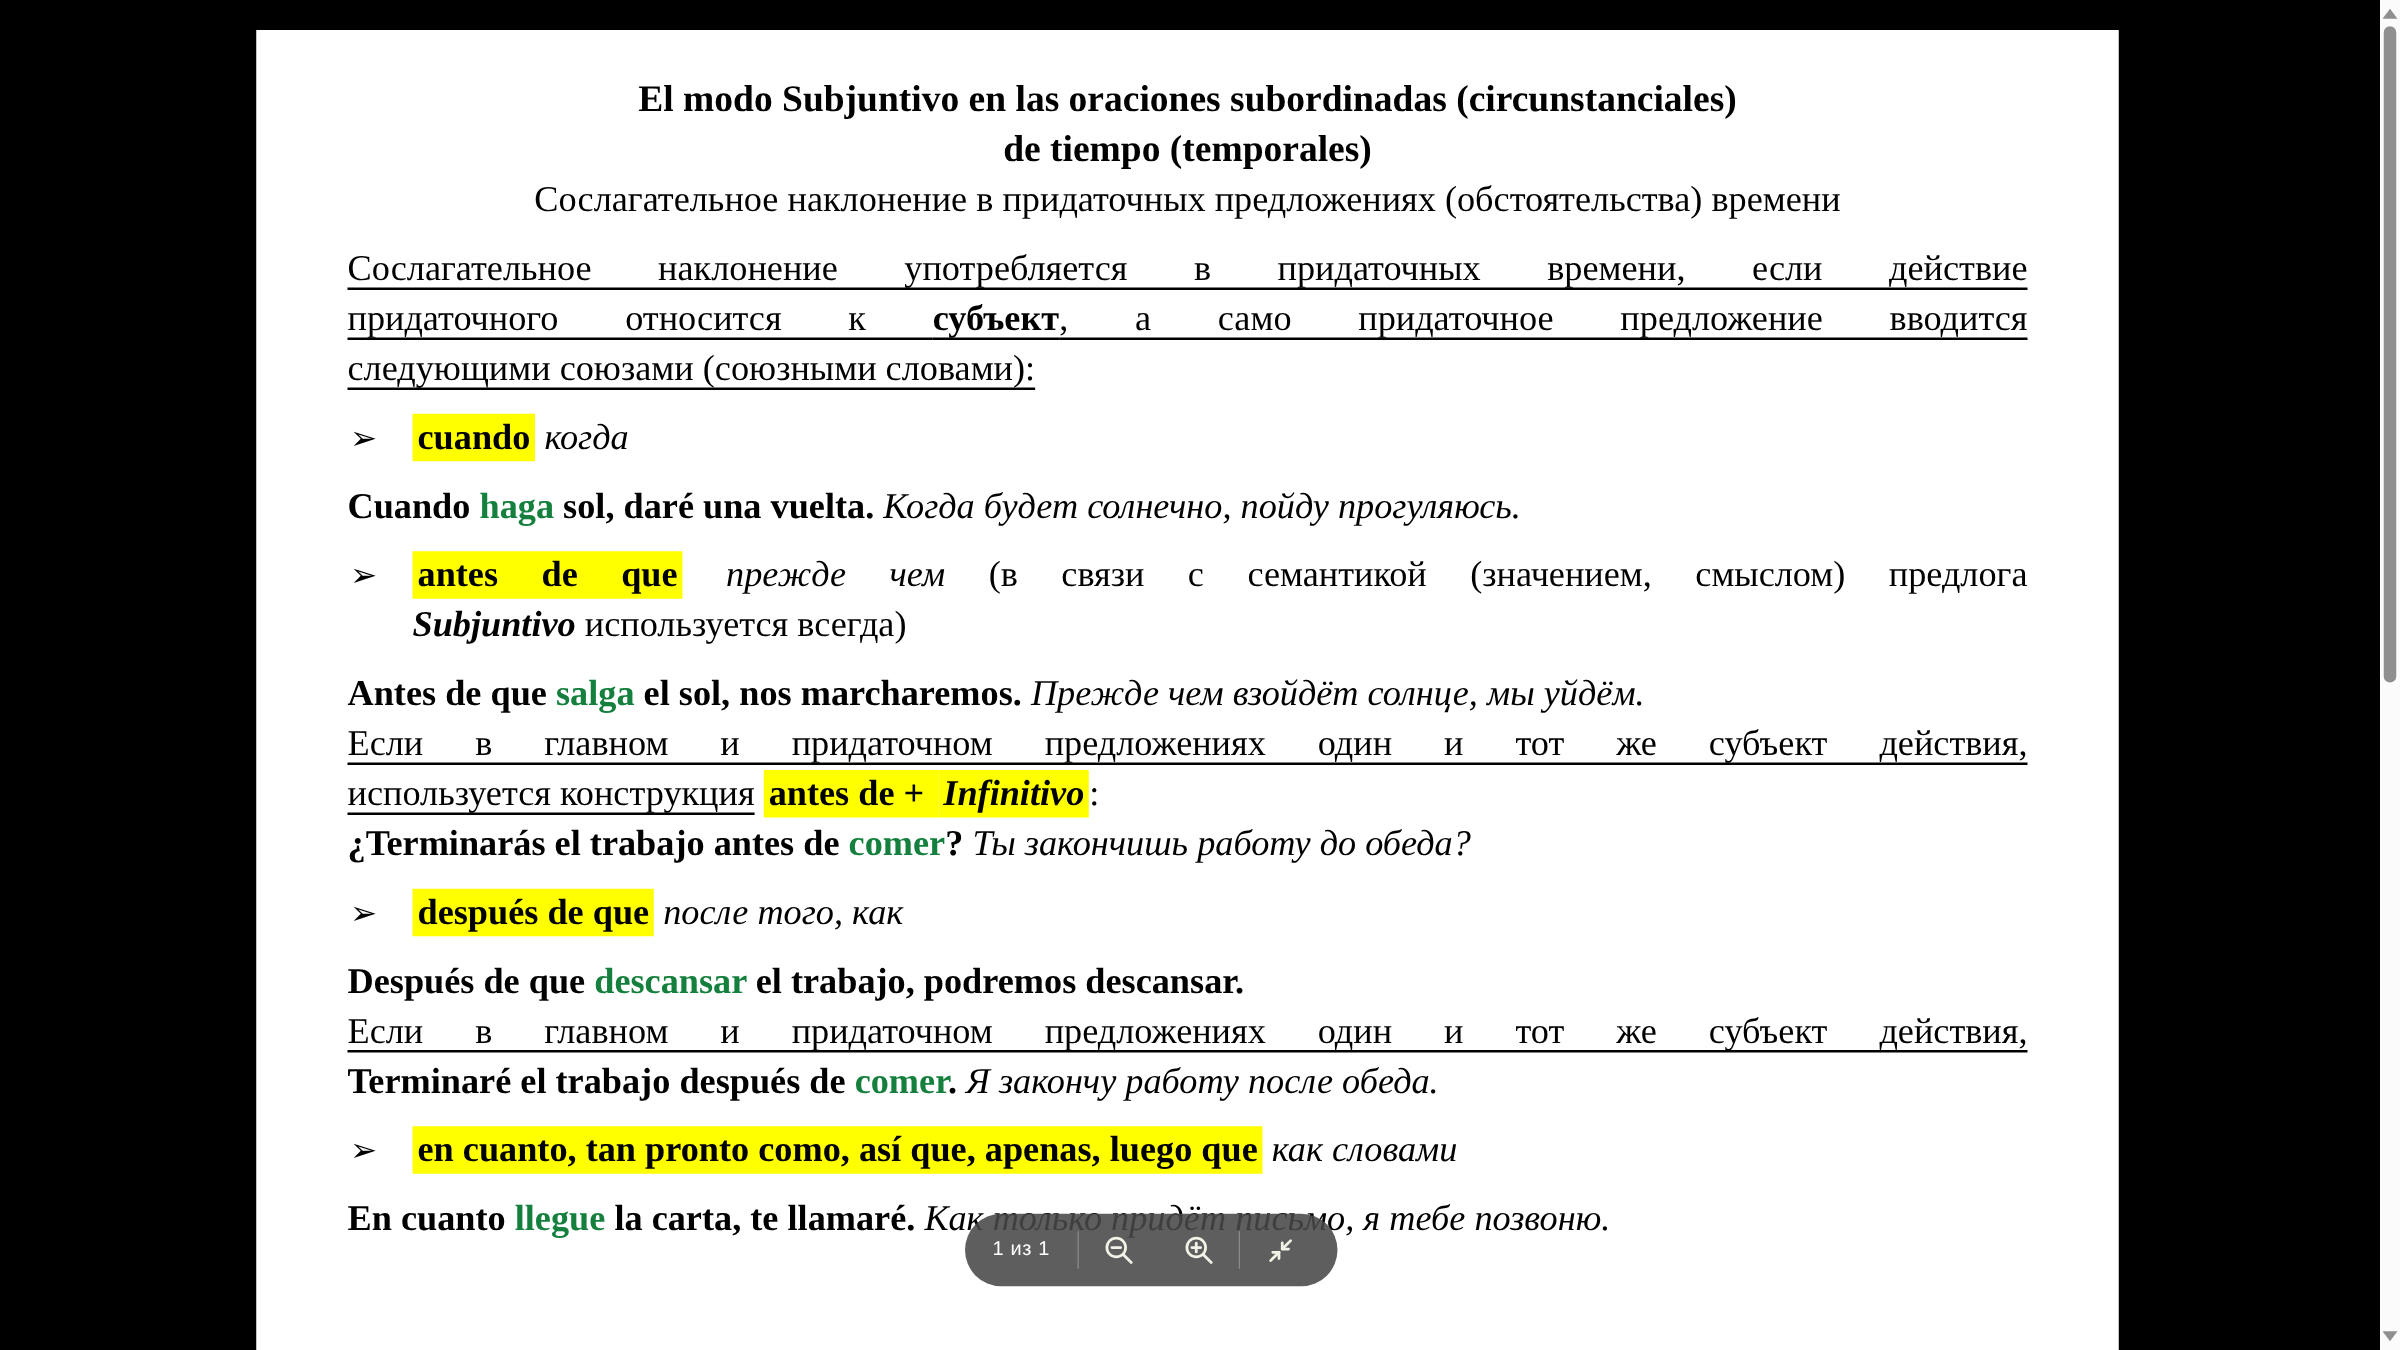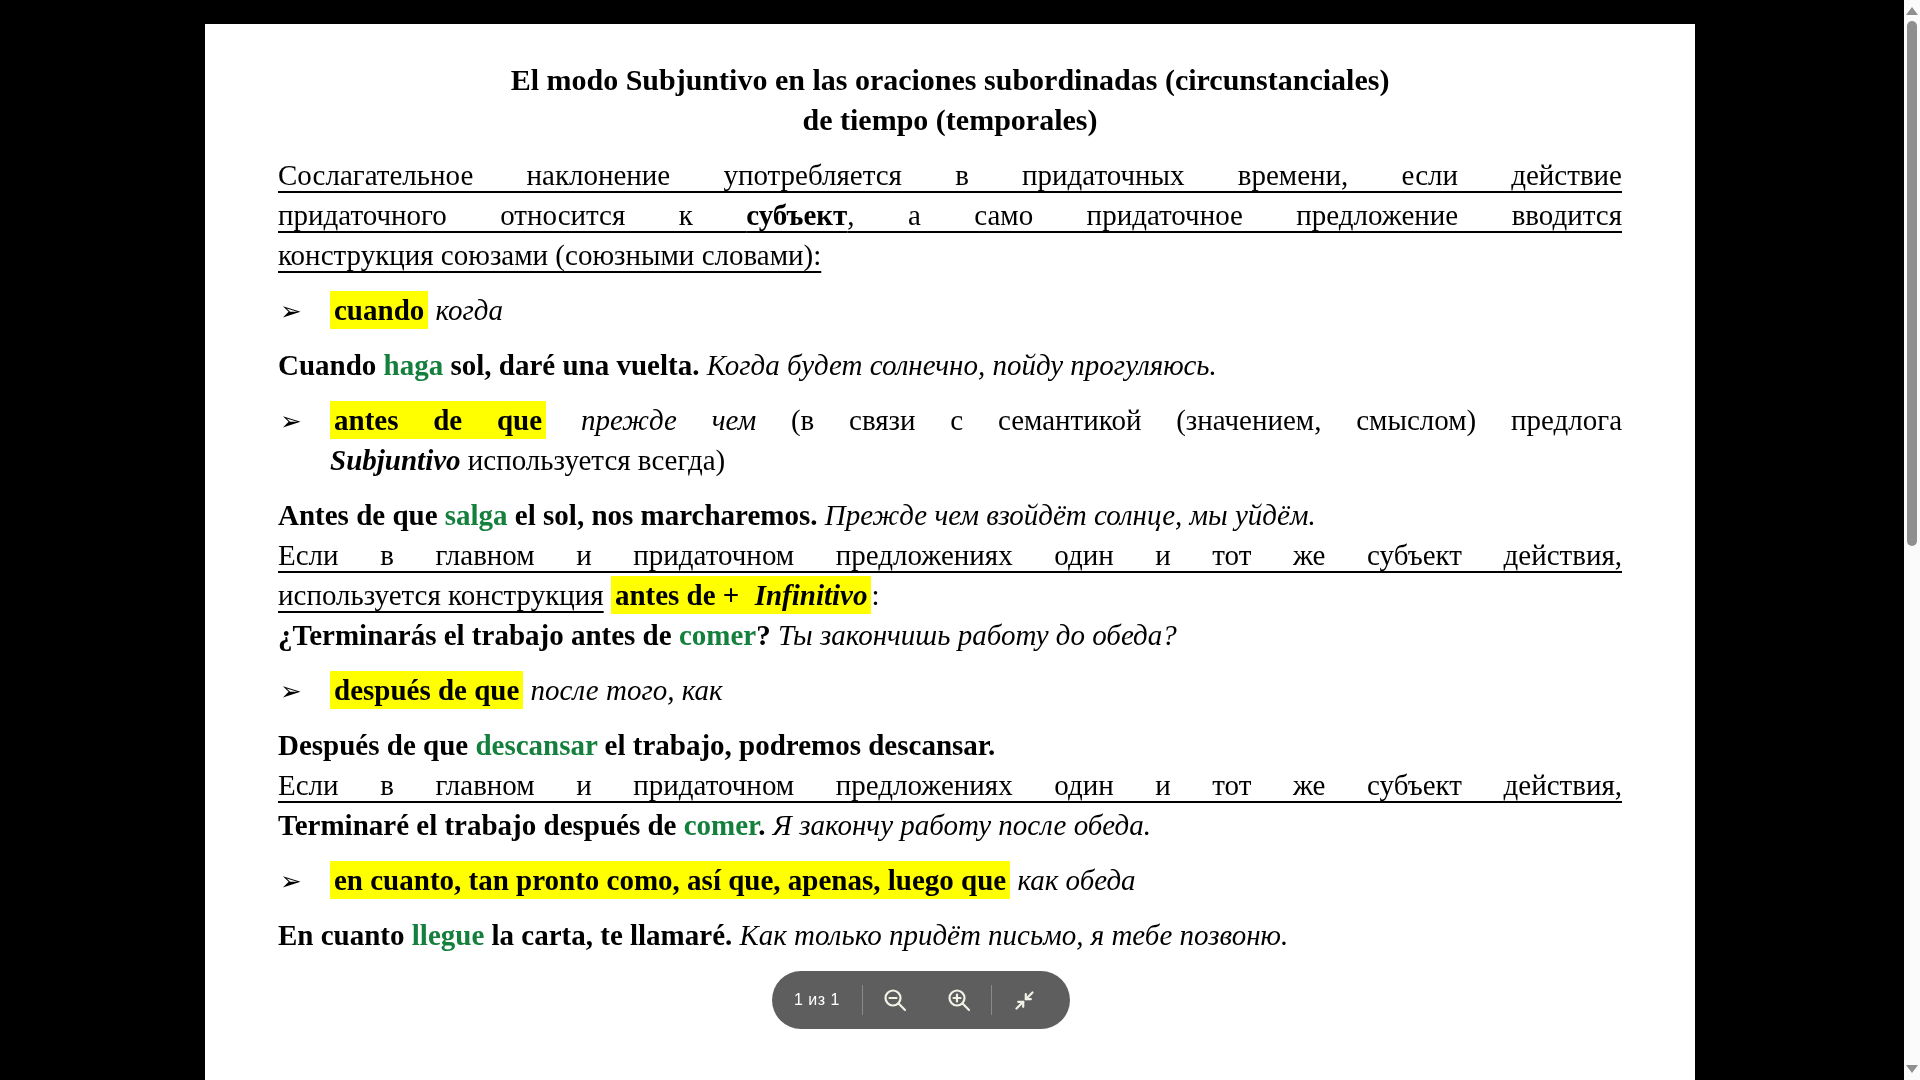--- a/index.html
+++ b/index.html
@@ -43,24 +43,27 @@
 </style>
 </head>
 <body>
 
 <div class="page">
   <div class="doc">
       <div class="title">
         <div class="line"><span class="sb">El modo Subjuntivo en las oraciones subordinadas (circunstanciales)</span></div>
         <div class="line"><span class="sb">de tiempo (temporales)</span></div>
       </div>
+      <div class="subtitle">
+        <div class="line"><span>Сослагательное наклонение в придаточных предложениях (обстоятельства) времени</span></div>
+      </div>
       <div class="textblock">
         <div class="line fj"><span class="su">Сослагательное наклонение употребляется в придаточных времени, если действие</span></div>
         <div class="line fj"><span class="su">придаточного относится к </span><span class="su sb">субъект</span><span class="su">, а само придаточное предложение вводится</span></div>
-        <div class="line"><span class="su">конструкция союзами (союзными словами):</span></div>
+        <div class="line"><span class="su">следующими союзами (союзными словами):</span></div>
       </div>
       <div class="bullet">
         <span class="marker">➢</span>
         <div class="line"><span class="shl sb">cuando</span><span> </span><span class="si">когда</span></div>
       </div>
       <div class="textblock">
         <div class="line"><span class="sb">Cuando </span><span class="sb sr">haga</span><span class="sb"> sol, daré una vuelta. </span><span class="si">Когда будет солнечно, пойду прогуляюсь.</span></div>
       </div>
       <div class="bullet">
         <span class="marker">➢</span>
@@ -77,21 +80,21 @@
         <span class="marker">➢</span>
         <div class="line"><span class="shl sb">después de que</span><span> </span><span class="si">после того, как</span></div>
       </div>
       <div class="textblock">
         <div class="line"><span class="sb">Después de que </span><span class="sb sr">descansar</span><span class="sb"> el trabajo, podremos descansar.</span></div>
         <div class="line fj"><span class="su">Если в главном и придаточном предложениях один и тот же субъект действия,</span></div>
         <div class="line"><span class="sb">Terminaré el trabajo después de </span><span class="sb sr">comer</span><span class="sb">. </span><span class="si">Я закончу работу после обеда.</span></div>
       </div>
       <div class="bullet">
         <span class="marker">➢</span>
-        <div class="line"><span class="shl sb">en cuanto, tan pronto como, así que, apenas, luego que</span><span> </span><span class="si">как обеда</span></div>
+        <div class="line"><span class="shl sb">en cuanto, tan pronto como, así que, apenas, luego que</span><span> </span><span class="si">как словами</span></div>
       </div>
       <div class="textblock">
         <div class="line"><span class="sb">En cuanto </span><span class="sb sr">llegue</span><span class="sb"> la carta, te llamaré. </span><span class="si">Как только придёт письмо, я тебе позвоню.</span></div>
       </div>
     </div>
 </div>
 
 <div class="toolbar">
   <div class="tb-label">1 из 1</div>
   <div class="tb-divider"></div>

